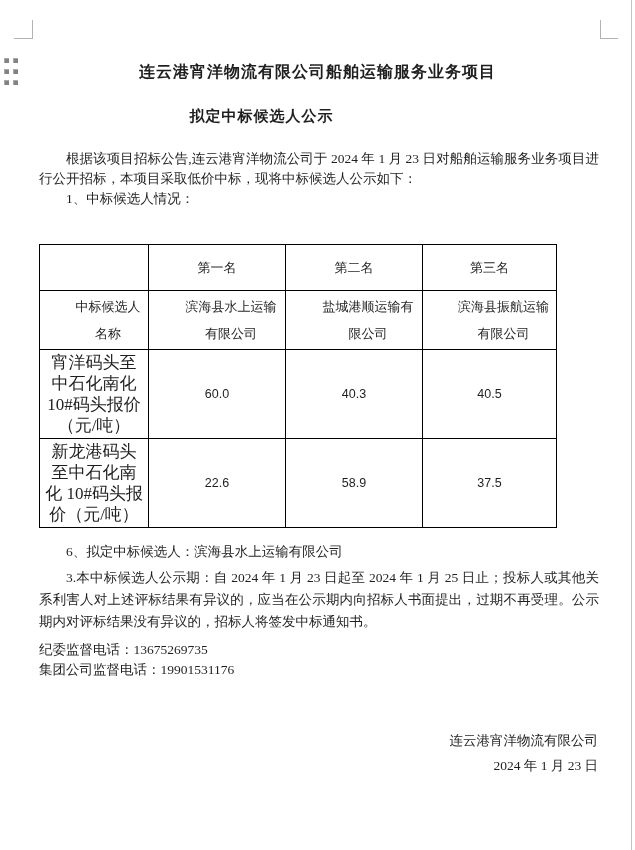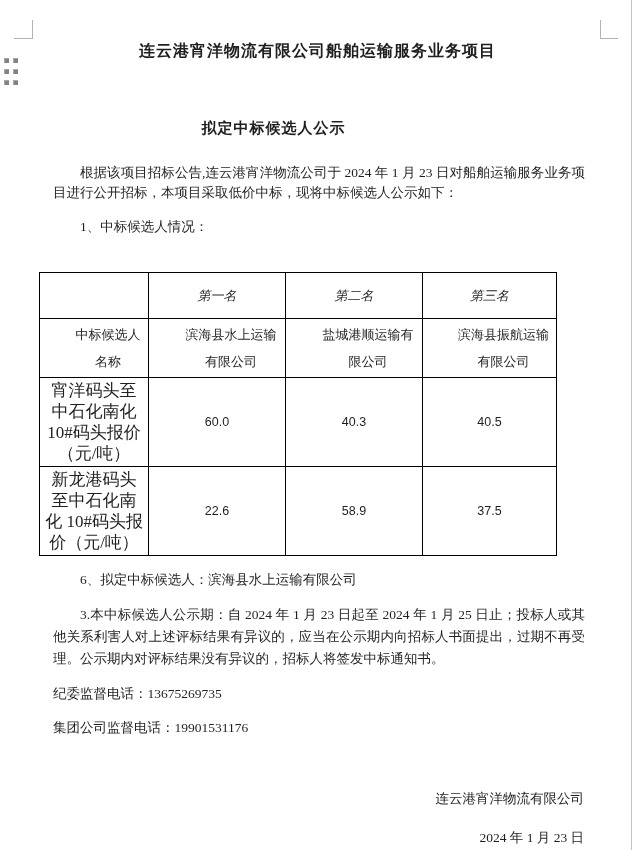--- a/index.html
+++ b/index.html
@@ -29,46 +29,46 @@
   .crop-tr {
     position: absolute; left: 600px; top: 20px; width: 17px; height: 18px;
     border-left: 1px solid #b3b3b3; border-bottom: 1px solid #b3b3b3;
   }
   .page-edge {
     position: absolute; left: 631px; top: 0; width: 1px; height: 850px;
     background: #c4c4c4;
   }
 
   .title {
-    position: absolute; top: 41px; left: 0; width: 635px; margin: 0;
+    position: absolute; top: 62px; left: 0; width: 635px; margin: 0;
     text-align: center; font-size: 16px; font-weight: bold; letter-spacing: 1px;
   }
   .subtitle {
-    position: absolute; top: 107px; left: 0; width: 523px; margin: 12px;
+    position: absolute; top: 107px; left: 0; width: 523px; margin: 0;
     text-align: center; font-size: 15px; font-weight: bold; letter-spacing: 1px;
   }
 
   .content {
     position: absolute; left: 39px; top: 149px; width: 560px;
     font-size: 13.5px;
   }
-  .content p { margin: 14px; }
+  .content p { margin: 0; }
   .intro  { line-height: 20px; text-indent: 2em; text-align: justify; }
   .item1  { line-height: 20px; text-indent: 2em; }
 
   table.candidates {
     border-collapse: collapse; table-layout: fixed;
     width: 517px; margin-top: 35px;
   }
   table.candidates th, table.candidates td {
     border: 1px solid #000000;
     font-weight: normal; vertical-align: middle; text-align: center;
     padding: 2px 4px; overflow: hidden;
   }
-  tr.hdr   { height: 46px; font-style: italic; }
+  tr.hdr   { height: 46px; }
   tr.names { height: 56px; }
   tr.price1{ height: 65px; }
   tr.price2{ height: 68px; }
   tr.hdr th { font-size: 13px; }
   tr.names td { font-size: 13px; line-height: 27px; padding-left: 32px; }
   td.rowlabel {
     text-align: left; font-size: 17px; line-height: 21px; padding: 2px 6px;
   }
   td.num { font-size: 12.5px; font-family: "Liberation Sans", "DejaVu Sans", sans-serif; }
 

